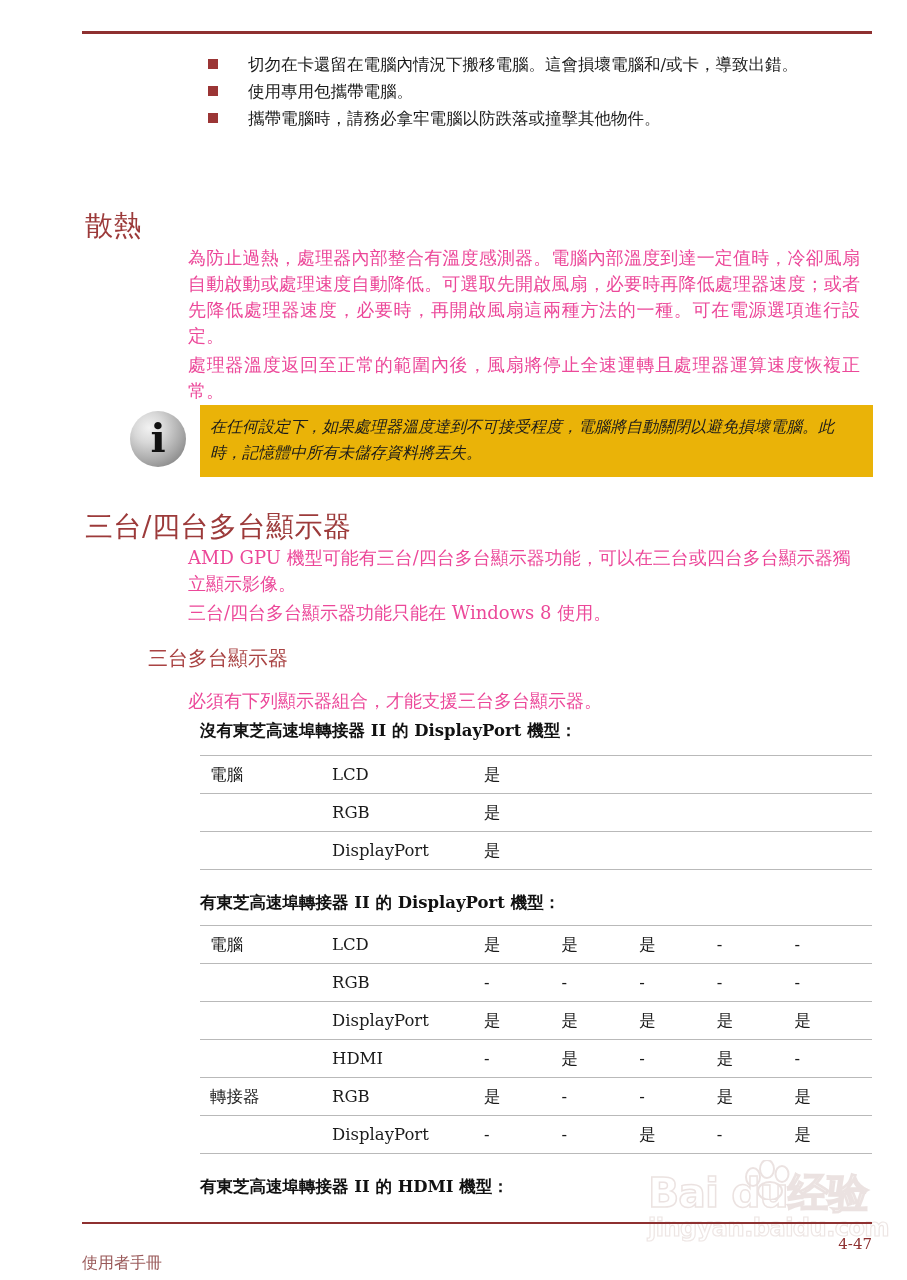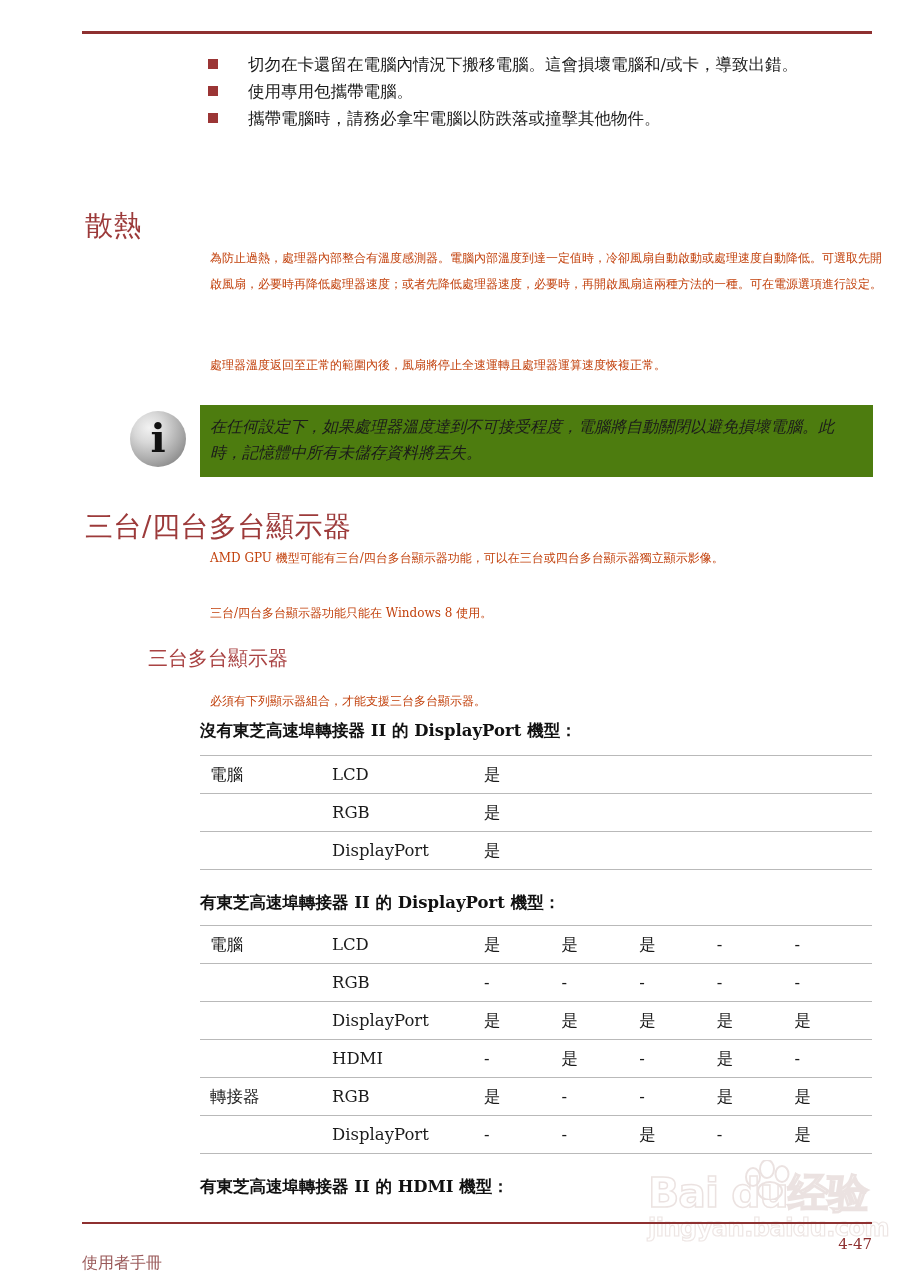--- a/index.html
+++ b/index.html
@@ -74,25 +74,25 @@
   .h3 {
     position: absolute;
     font-size: 16.5px;
     font-weight: bold;
     color: #111111;
   }
 
   
   .para {
     position: absolute;
-    left: 210px;
+    left: 188px;
     width: 672px;
-    font-size: 12px;
+    font-size: 18px;
     line-height: 26px;
-    color: #c2410c;
+    color: #ec4899;
     text-align: justify;
   }
   .para.nojust { text-align: left; }
 
   
   .note-wrap {
     position: absolute;
     left: 118px;
     top: 405px;
     width: 755px;
@@ -117,21 +117,21 @@
     line-height: 1;
     color: #111111;
     margin-top: -3px;
   }
   .note-box {
     position: absolute;
     left: 82px;
     top: 0;
     width: 673px;
     height: 72px;
-    background: #4d7c0f;
+    background: #eab308;
     box-sizing: border-box;
     padding: 9px 12px 0 10px;
   }
   .note-text {
     font-size: 16px;
     line-height: 26px;
     font-style: italic;
     color: #1b1b1b;
   }
 

